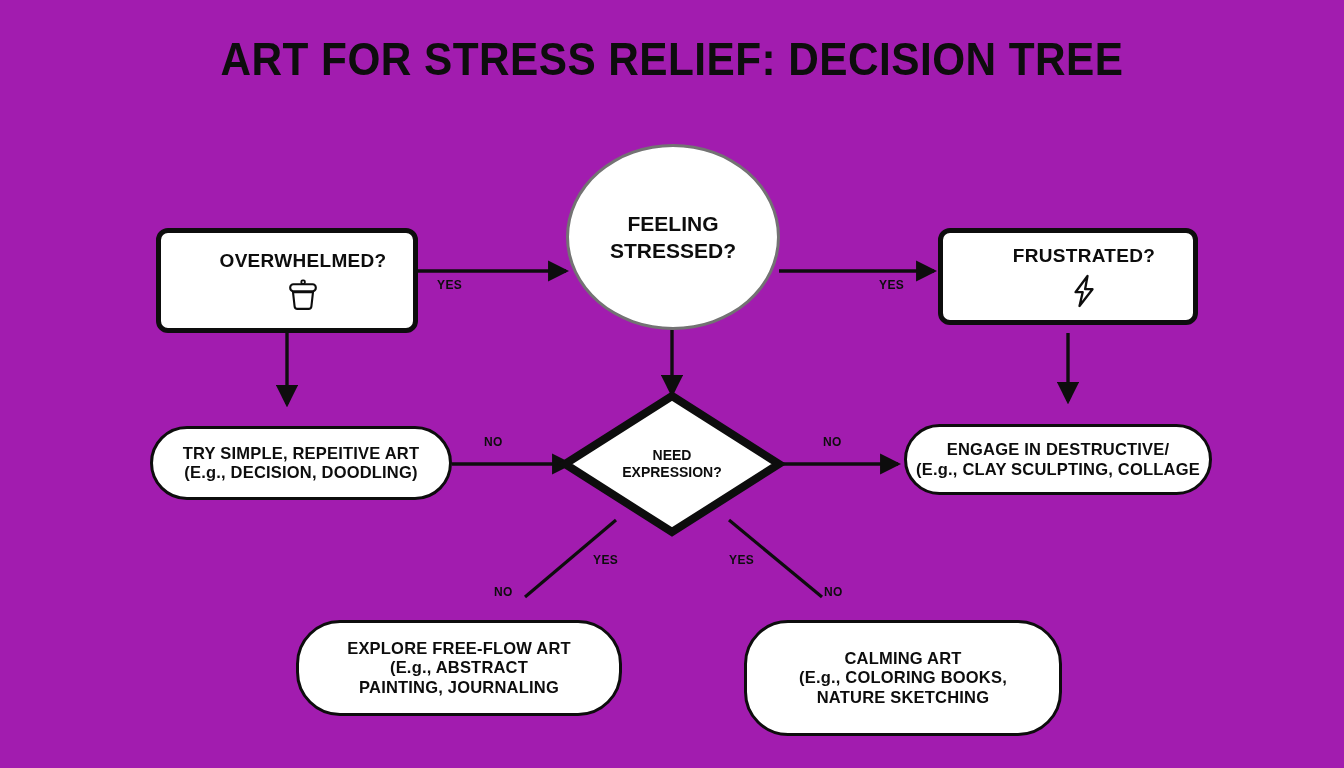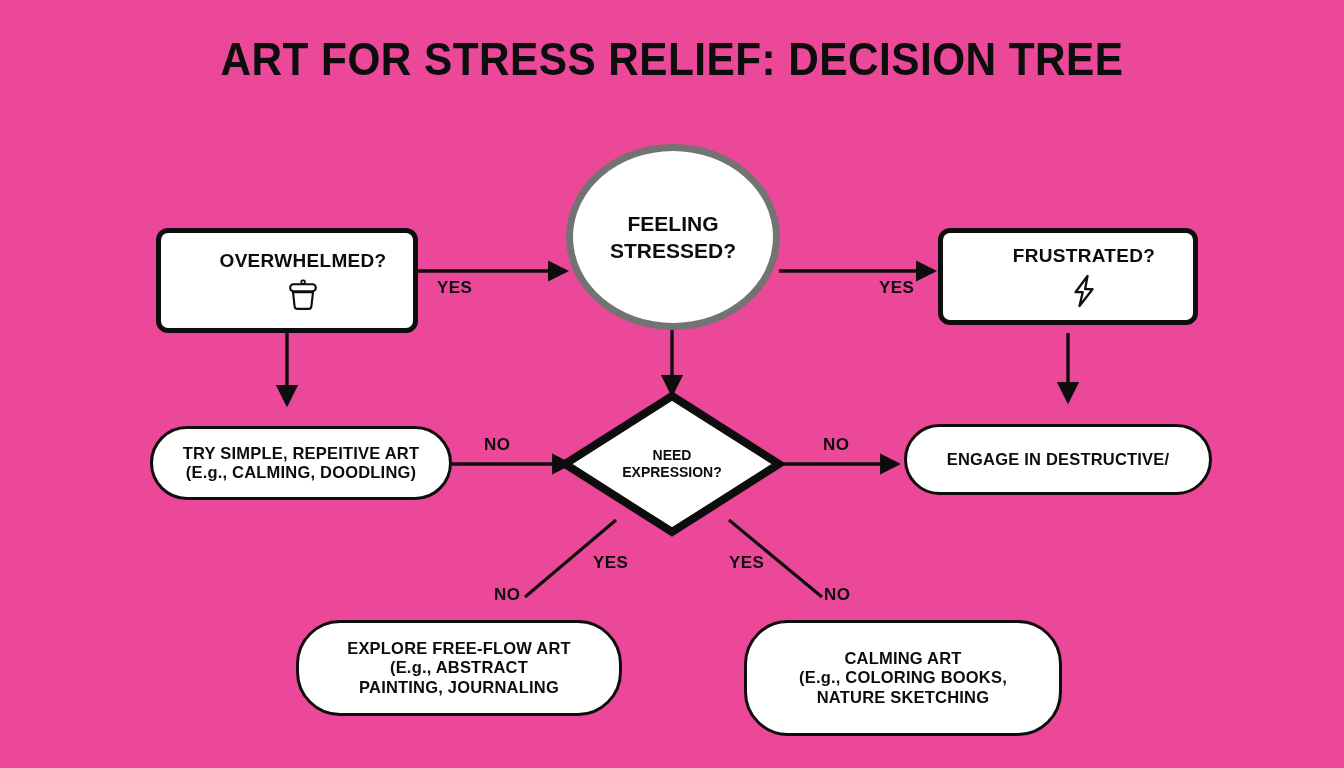--- a/index.html
+++ b/index.html
@@ -12,21 +12,21 @@
     width: 1344px;
     height: 768px;
     overflow: hidden;
     font-family: "Liberation Sans", sans-serif;
     color: #111111;
   }
   #canvas {
     position: relative;
     width: 1344px;
     height: 768px;
-    background: #ec4899;
+    background: #a21caf;
   }
 
   
   #title {
     position: absolute;
     left: 0;
     top: 32px;
     width: 1344px;
     text-align: center;
     font-family: "Liberation Sans Narrow", "Liberation Sans", sans-serif;
@@ -89,21 +89,21 @@
     letter-spacing: 0.2px;
     white-space: nowrap;
   }
 
   
   .circle-node {
     position: absolute;
     box-sizing: border-box;
     border-radius: 50%;
     background: #ffffff;
-    border: 7px solid #737373;
+    border: 3px solid #737373;
     display: flex;
     align-items: center;
     justify-content: center;
     text-align: center;
     font-weight: bold;
     font-size: 21px;
     line-height: 1.3;
     color: #0d0d0d;
   }
 
@@ -124,21 +124,21 @@
     font-weight: bold;
     font-size: 14px;
     line-height: 1.25;
     color: #0d0d0d;
   }
 
   
   .edge-label {
     position: absolute;
     font-weight: bold;
-    font-size: 17px;
+    font-size: 12px;
     color: #0d0d0d;
     letter-spacing: 0.4px;
     white-space: nowrap;
   }
 </style>
 </head>
 <body>
 
 <div id="canvas">
 
@@ -197,34 +197,35 @@
     <div class="node-label">FRUSTRATED?</div>
     <div class="node-icon">
       <svg width="28" height="34" viewBox="0 0 28 34" xmlns="http://www.w3.org/2000/svg">
         <path d="M17.5 2 L5.5 18.2 h7.2 L9.5 32 L22.5 15.2 h-7.4 Z" fill="none" stroke="#0d0d0d" stroke-width="2.3" stroke-linejoin="round"></path>
       </svg>
     </div>
   </div>
 
   <div class="node pill-node" style="left:150px; top:426px; width:302px; height:74px;">
     <div class="node-label">TRY SIMPLE, REPEITIVE ART</div>
-    <div class="node-label">(E.g., CALMING, DOODLING)</div>
+    <div class="node-label">(E.g., DECISION, DOODLING)</div>
   </div>
 
   <div class="diamond-wrap" style="left:565px; top:396px; width:214px; height:136px;">
     <div class="diamond-text">
       <div>
         <div>NEED</div>
         <div>EXPRESSION?</div>
       </div>
     </div>
   </div>
 
   <div class="node pill-node" style="left:904px; top:424px; width:308px; height:71px;">
     <div class="node-label">ENGAGE IN DESTRUCTIVE/</div>
+    <div class="node-label">(E.g., CLAY SCULPTING, COLLAGE</div>
   </div>
 
   <div class="node pill-node" style="left:296px; top:620px; width:326px; height:96px;">
     <div class="node-label">EXPLORE FREE-FLOW ART</div>
     <div class="node-label">(E.g., ABSTRACT</div>
     <div class="node-label">PAINTING, JOURNALING</div>
   </div>
 
   <div class="node pill-node" style="left:744px; top:620px; width:318px; height:116px;">
     <div class="node-label">CALMING ART</div>

